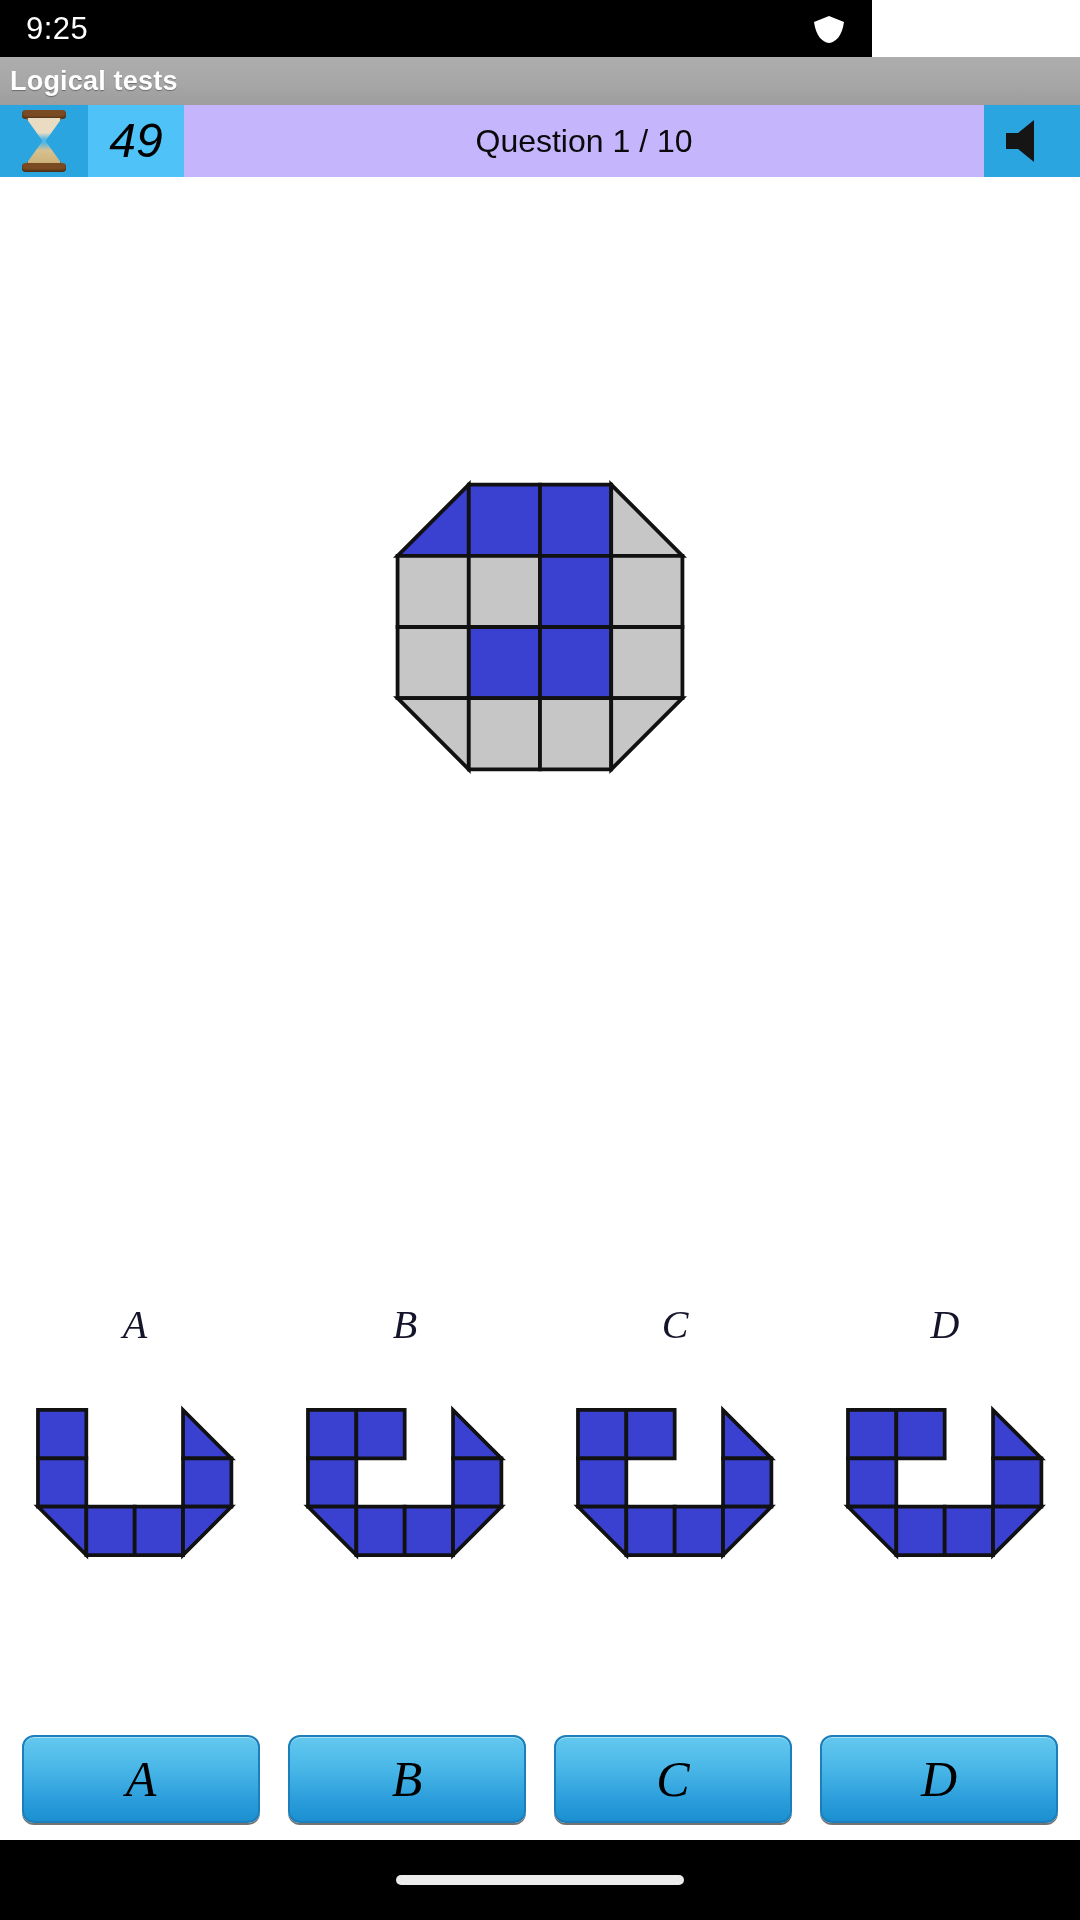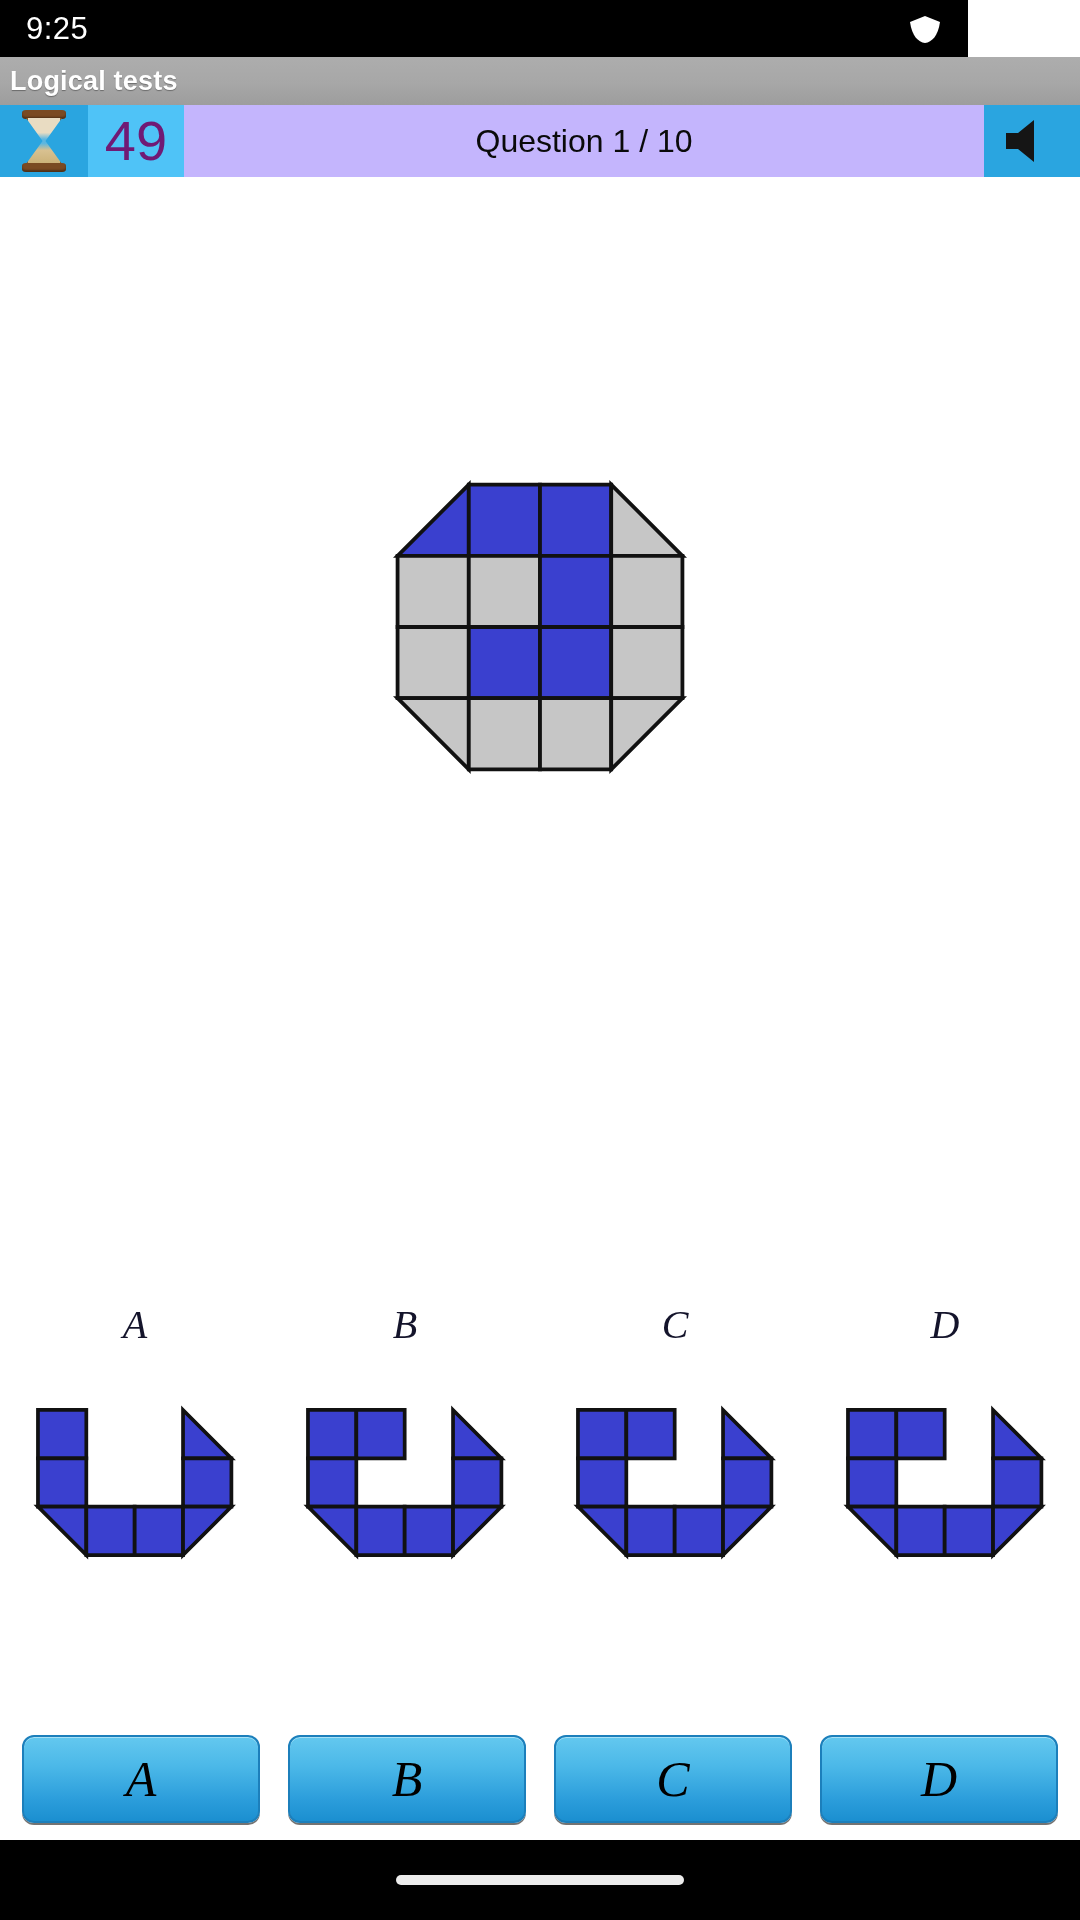--- a/index.html
+++ b/index.html
@@ -6,21 +6,21 @@
   html, body {
     width: 1080px; height: 1920px;
     background: #ffffff;
     font-family: "Liberation Sans", sans-serif;
     overflow: hidden;
   }
 
   
   #status-bar {
     position: absolute; top: 0; left: 0;
-    width: 968px; height: 57px;
+    width: 872px; height: 57px;
     background: #000000;
     display: flex; align-items: center;
     justify-content: space-between;
     padding: 0 26px;
   }
   #status-clock {
     color: #ffffff; font-size: 31px; font-weight: 400;
     letter-spacing: .5px;
   }
   #status-icons { display: flex; align-items: center; gap: 14px; }
@@ -76,22 +76,23 @@
     display: flex; align-items: center; justify-content: center;
     background: #2aa5e0;
   }
   #completion-cell .lbl { font-size: 32px; color: #0a0a0a; }
   #timer-cell {
     flex: 0 0 96px;
     background: #4fc3f7;
     display: flex; align-items: center; justify-content: center;
   }
   #timer-value {
-    font-size: 56px; color: #701a75; font-weight: 400;
+    font-size: 48px; color: #000000; font-weight: 400;
     line-height: 1;
+    font-style: italic;
   }
   #question-cell {
     flex: 1 1 0;
     display: flex; align-items: center; justify-content: center;
     background: #c4b5fd;
   }
   #question-cell .lbl { font-size: 32px; color: #0a0a0a; }
   #speaker-cell {
     flex: 0 0 96px;
     display: flex; align-items: center; justify-content: center;

